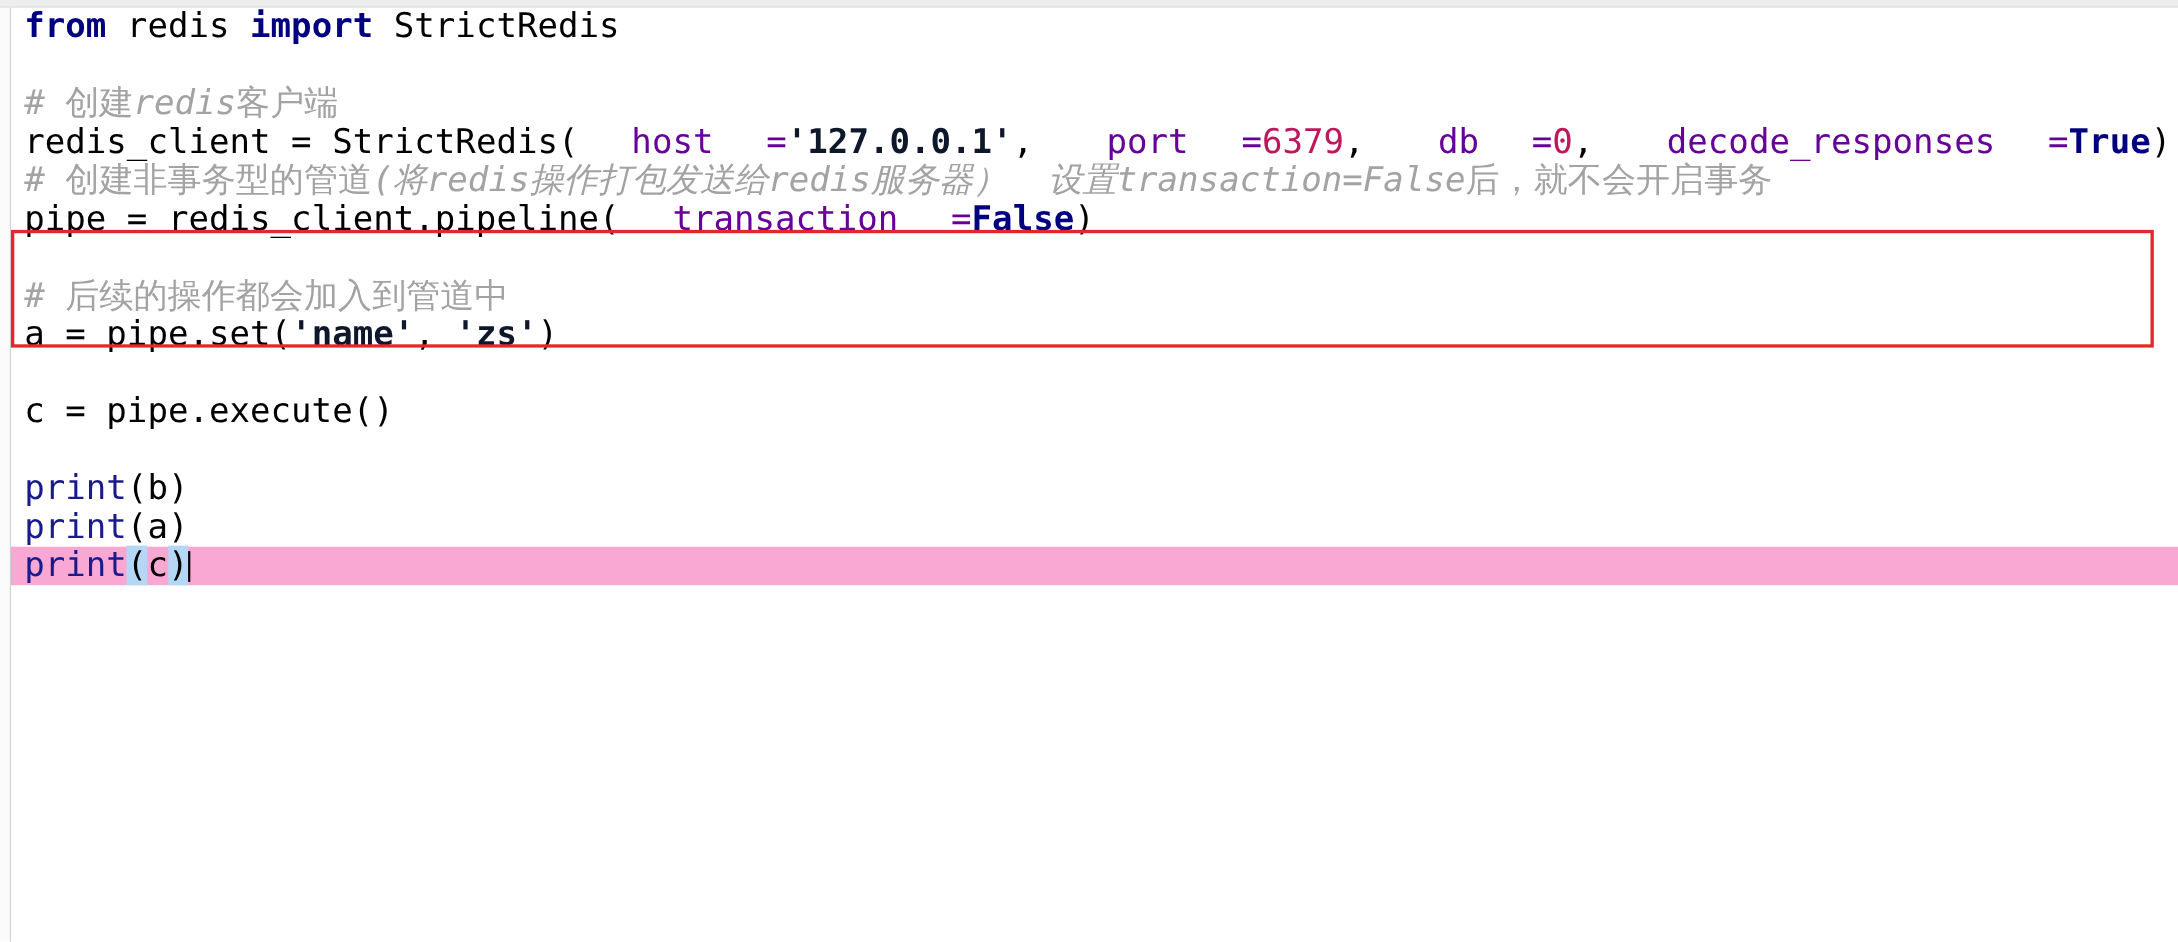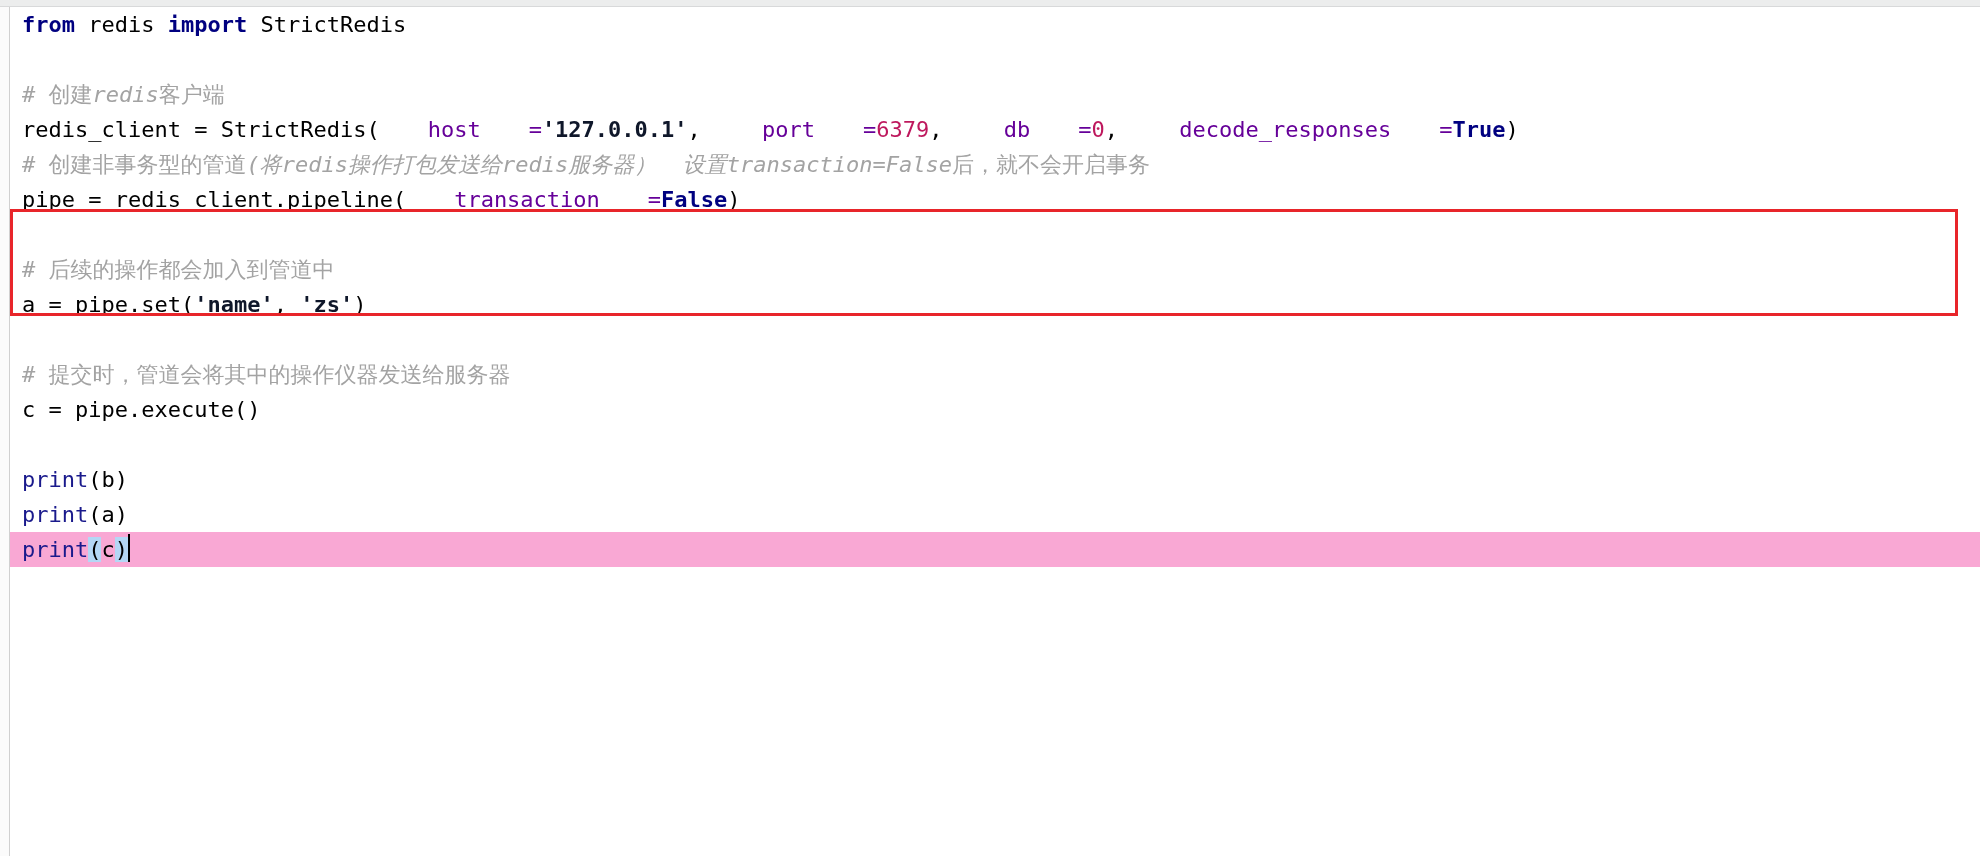--- a/index.html
+++ b/index.html
@@ -49,21 +49,21 @@
     left: 10px;
     width: 1970px;
     height: 849px;
     background: #ffffff;
   }
 
   .line {
     position: relative;
     height: 35px;
     line-height: 35px;
-    font-size: 22px;
+    font-size: 31px;
     white-space: pre;
     padding-left: 12px;
     color: #000000;
     letter-spacing: 0px;
   }
 
   .line.blank { color: transparent; }
 
   .line.highlight-line {
     background: #f9a8d4;
@@ -133,21 +133,20 @@
 
     <div class="line blank">&nbsp;</div>
 
     <div class="line"><span class="cmt"># </span><span class="cmt cjk">后续的操作都会加入到管道中</span></div>
 
     <div class="line"><span class="ident">a </span><span class="op">= </span><span class="ident">pipe.set</span><span class="op">(</span><span class="str">'name'</span><span class="op">, </span><span class="str">'zs'</span><span class="op">)</span></div>
 
 
     <div class="line blank">&nbsp;</div>
 
-    <div class="line"><span class="cmt"># </span><span class="cmt cjk">提交时，管道会将其中的操作仪器发送给服务器</span></div>
 
     <div class="line"><span class="ident">c </span><span class="op">= </span><span class="ident">pipe.execute</span><span class="op">()</span></div>
 
     <div class="line blank">&nbsp;</div>
 
     <div class="line"><span class="builtin">print</span><span class="op">(b)</span></div>
 
     <div class="line"><span class="builtin">print</span><span class="op">(a)</span></div>
 
     <div class="line highlight-line"><span class="builtin">print</span><span class="op bracket-match">(</span><span class="op">c</span><span class="op bracket-match">)</span><span class="caret"></span></div>

